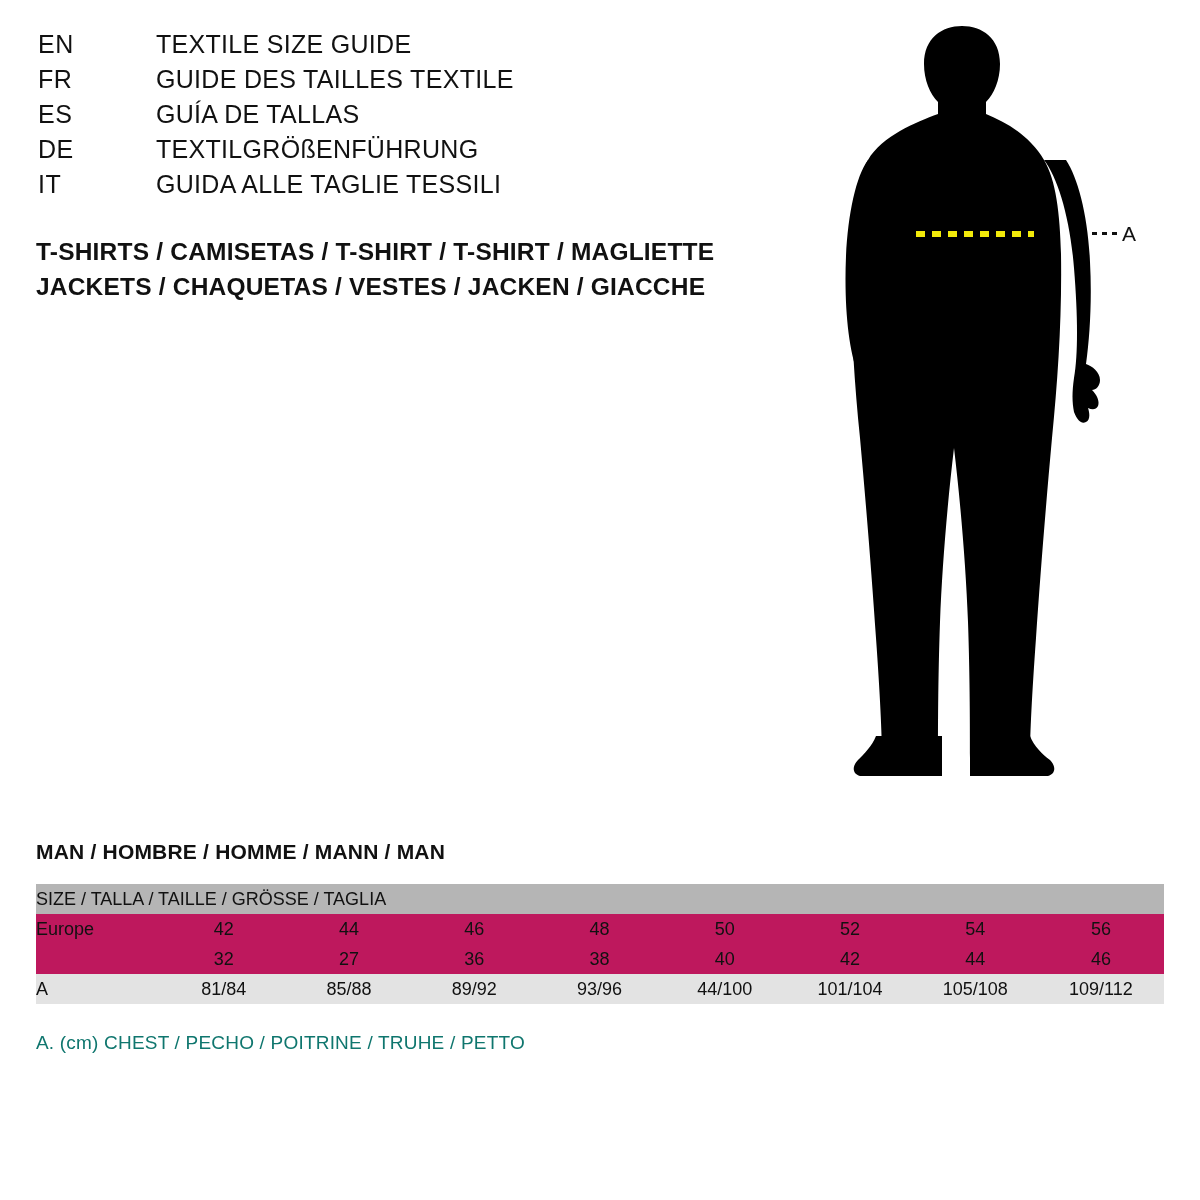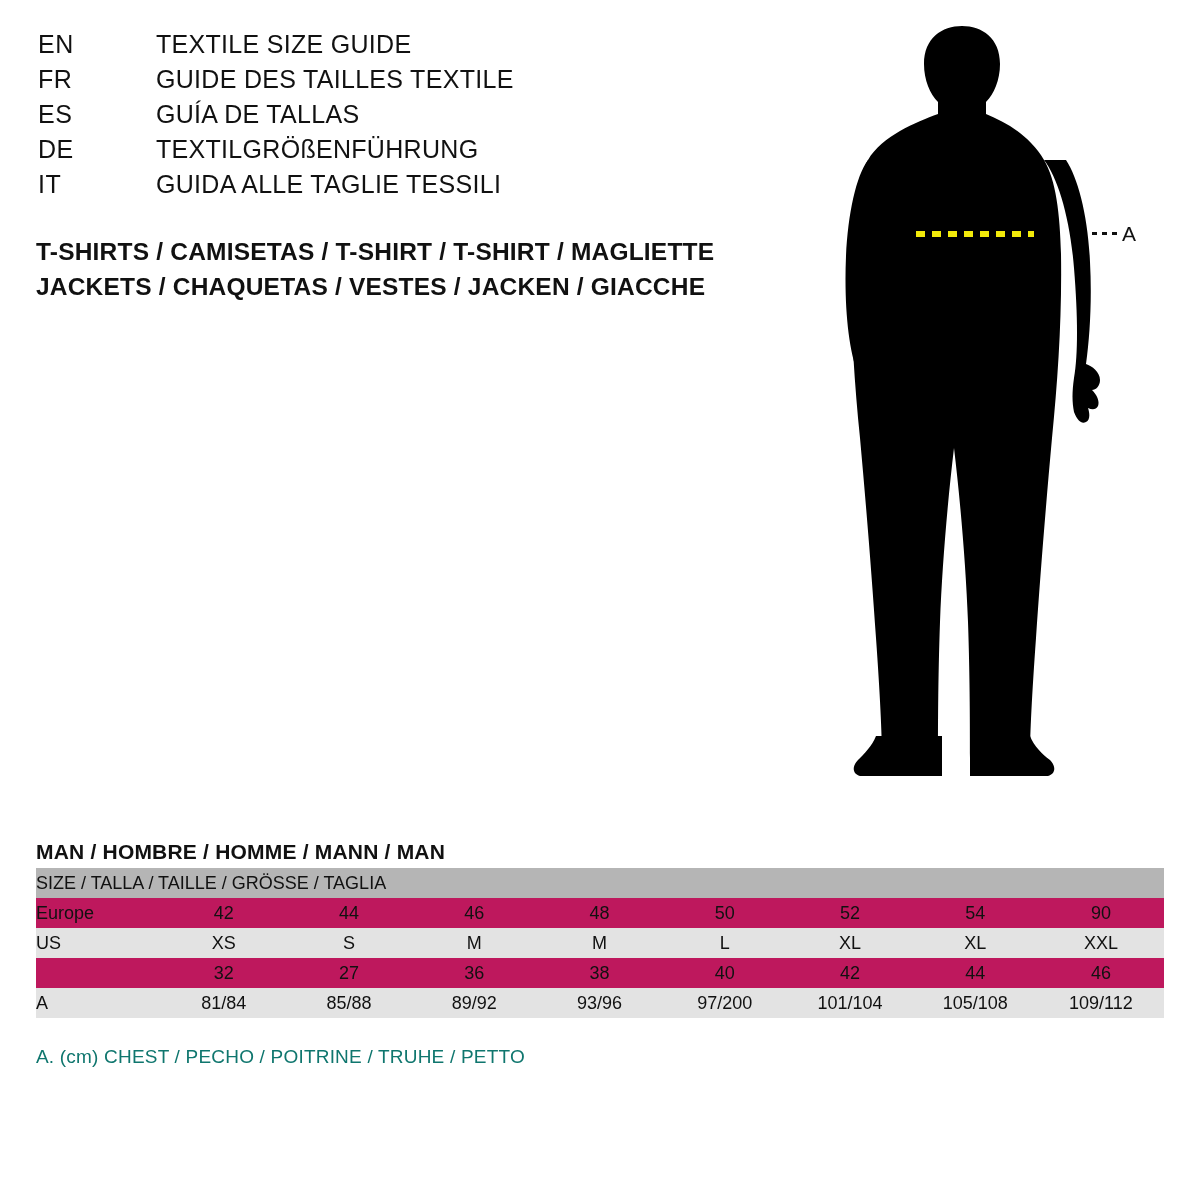--- a/index.html
+++ b/index.html
@@ -93,21 +93,21 @@
     position: absolute;
     top: 840px;
     left: 36px;
     width: 1130px;
   }
   .section-title {
     font-size: 21px;
     font-weight: bold;
     letter-spacing: 0.2px;
     color: #111;
-    margin-bottom: 4px;
+    margin-bottom: 20px;
   }
   table.size-table {
     border-collapse: collapse;
     width: 1128px;
     table-layout: fixed;
   }
   table.size-table td {
     font-size: 18px;
     color: #111;
     padding: 0;
@@ -221,54 +221,43 @@
 
       <tr class="plain">
         <td class="label-cell">Europe</td>
         <td class="val-cell">42</td>
         <td class="val-cell">44</td>
         <td class="val-cell">46</td>
         <td class="val-cell">48</td>
         <td class="val-cell">50</td>
         <td class="val-cell">52</td>
         <td class="val-cell">54</td>
-        <td class="val-cell">90</td>
-      </tr>
-
-      <tr class="shade">
-        <td class="label-cell">US</td>
-        <td class="val-cell">XS</td>
-        <td class="val-cell">S</td>
-        <td class="val-cell">M</td>
-        <td class="val-cell">M</td>
-        <td class="val-cell">L</td>
-        <td class="val-cell">XL</td>
-        <td class="val-cell">XL</td>
-        <td class="val-cell">XXL</td>
-      </tr>
+        <td class="val-cell">56</td>
+      </tr>
+
 
       <tr class="plain">
         <td class="label-cell"></td>
         <td class="val-cell">32</td>
         <td class="val-cell">27</td>
         <td class="val-cell">36</td>
         <td class="val-cell">38</td>
         <td class="val-cell">40</td>
         <td class="val-cell">42</td>
         <td class="val-cell">44</td>
         <td class="val-cell">46</td>
       </tr>
 
       <tr class="shade">
         <td class="label-cell">A</td>
         <td class="val-cell">81/84</td>
         <td class="val-cell">85/88</td>
         <td class="val-cell">89/92</td>
         <td class="val-cell">93/96</td>
-        <td class="val-cell">97/200</td>
+        <td class="val-cell">44/100</td>
         <td class="val-cell">101/104</td>
         <td class="val-cell">105/108</td>
         <td class="val-cell">109/112</td>
       </tr>
     </tbody>
   </table>
 
   <div class="footnote">A. (cm) CHEST / PECHO / POITRINE / TRUHE / PETTO</div>
 </div>
 

